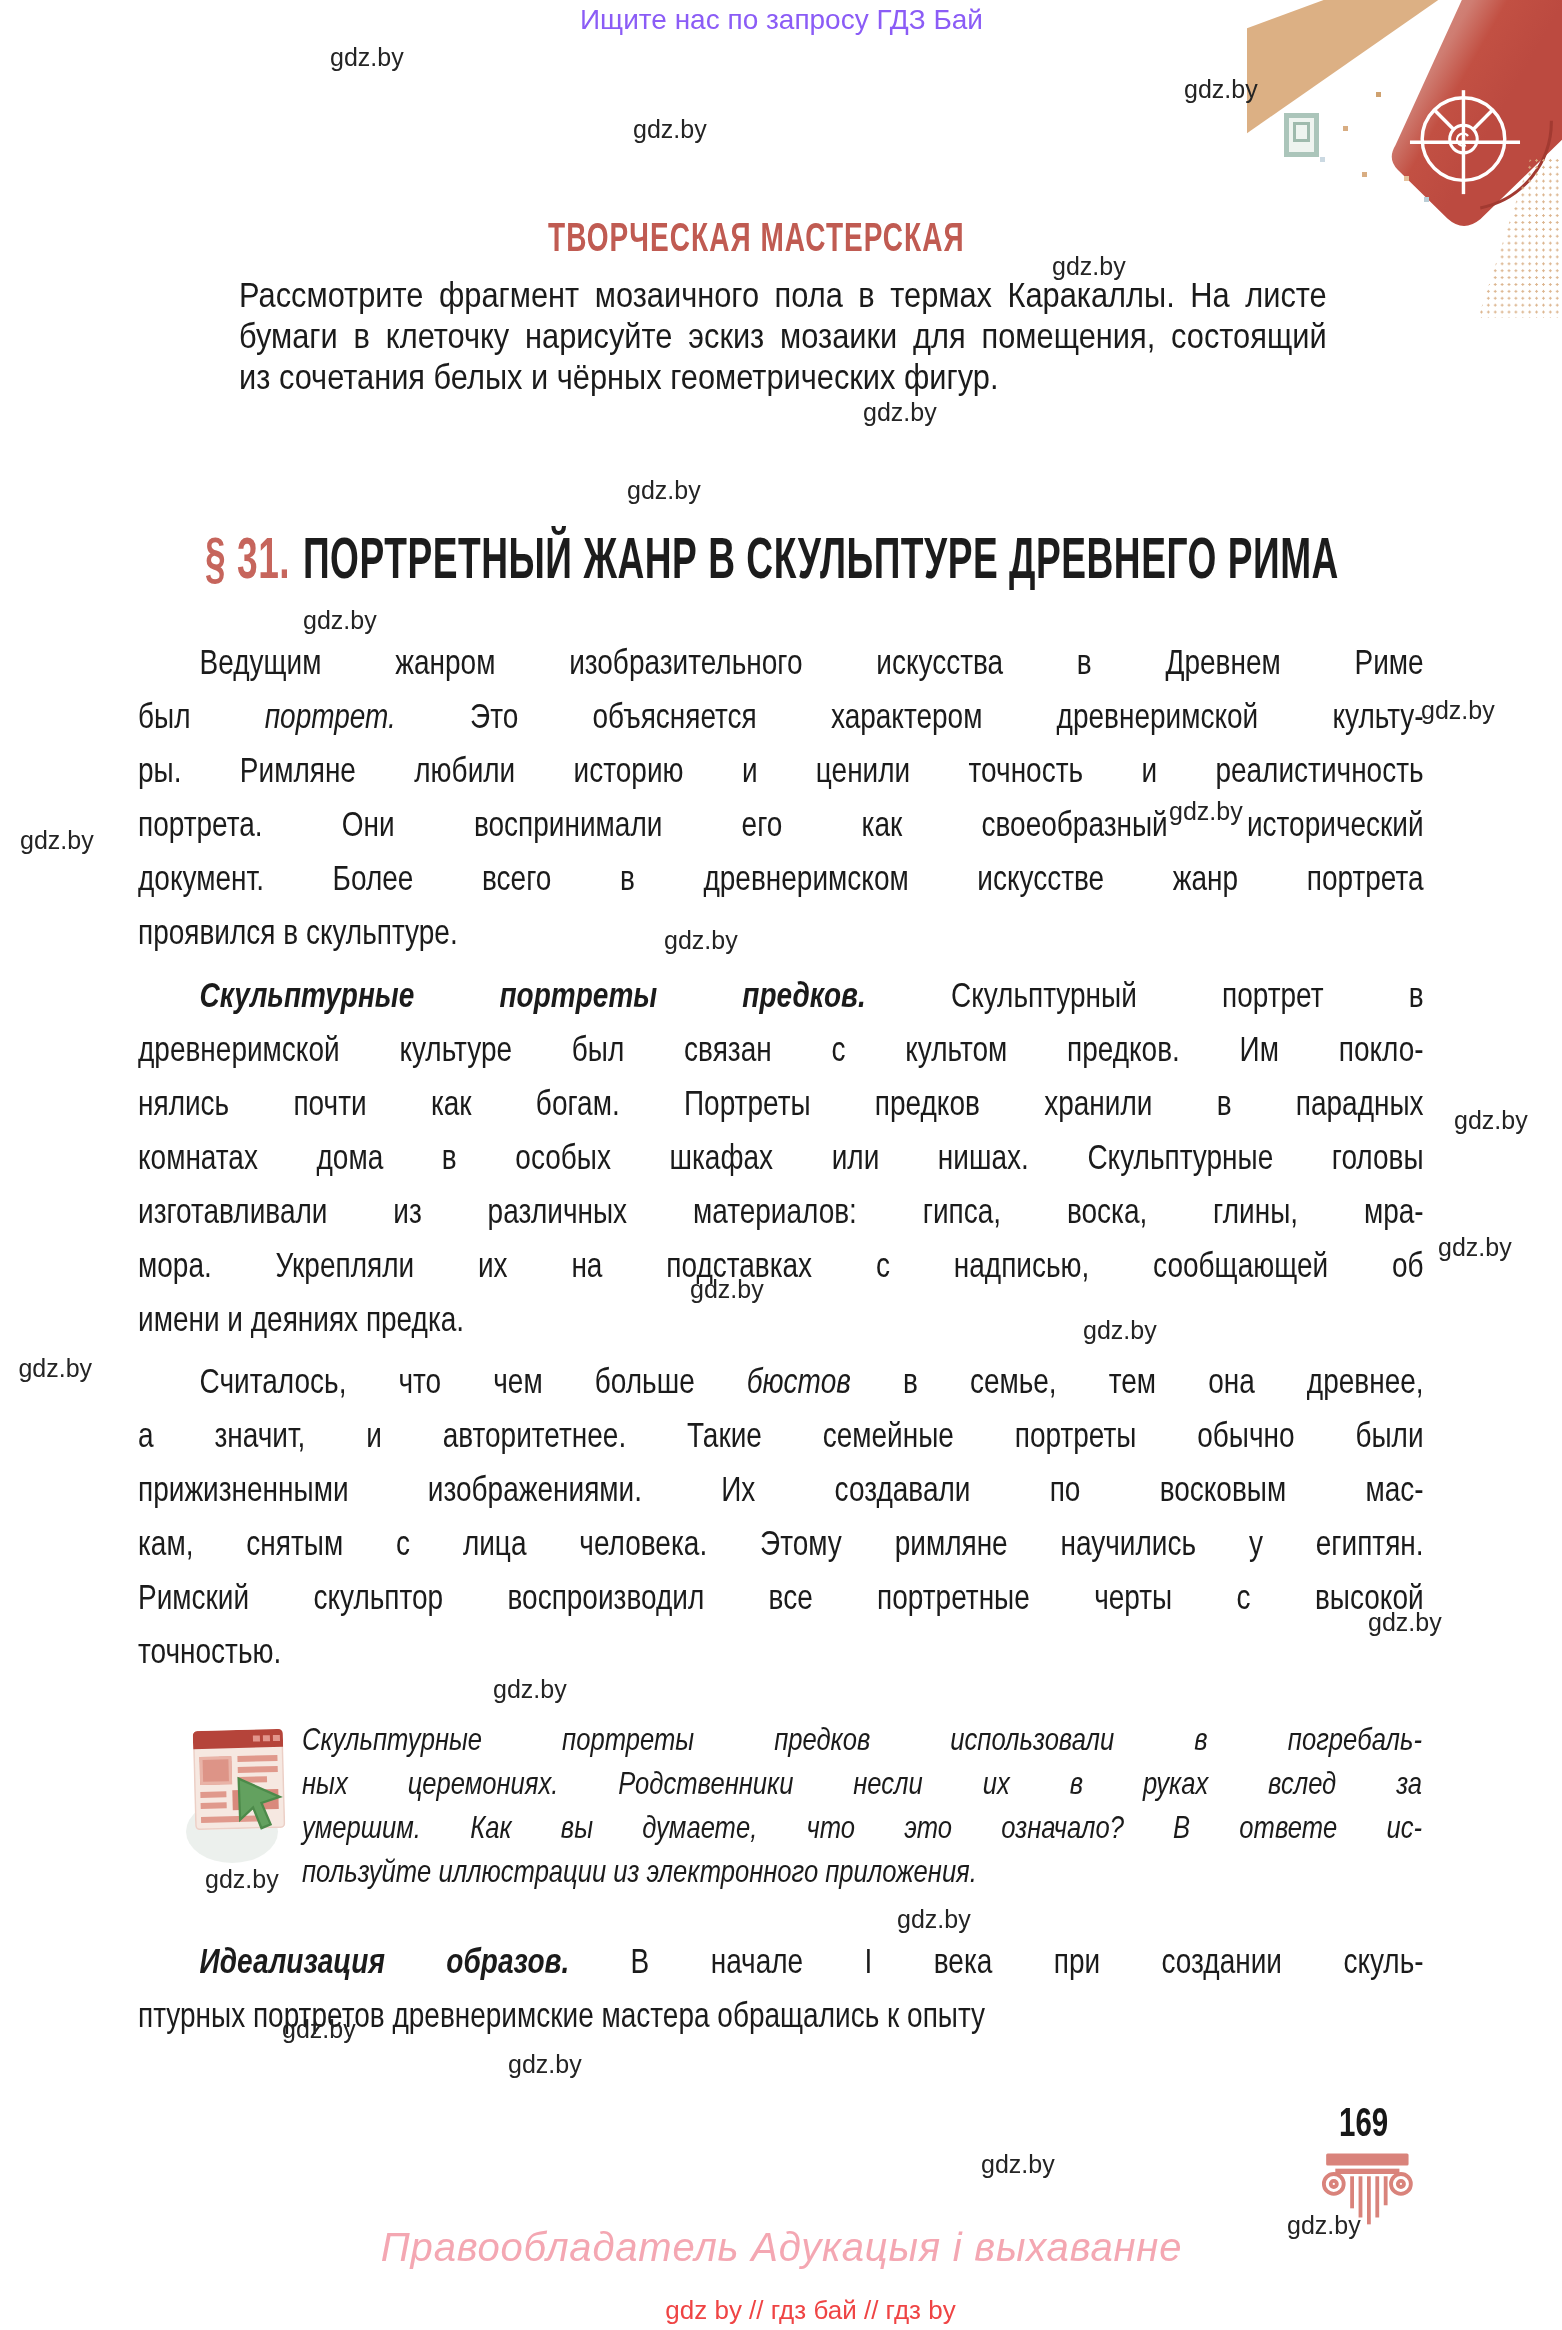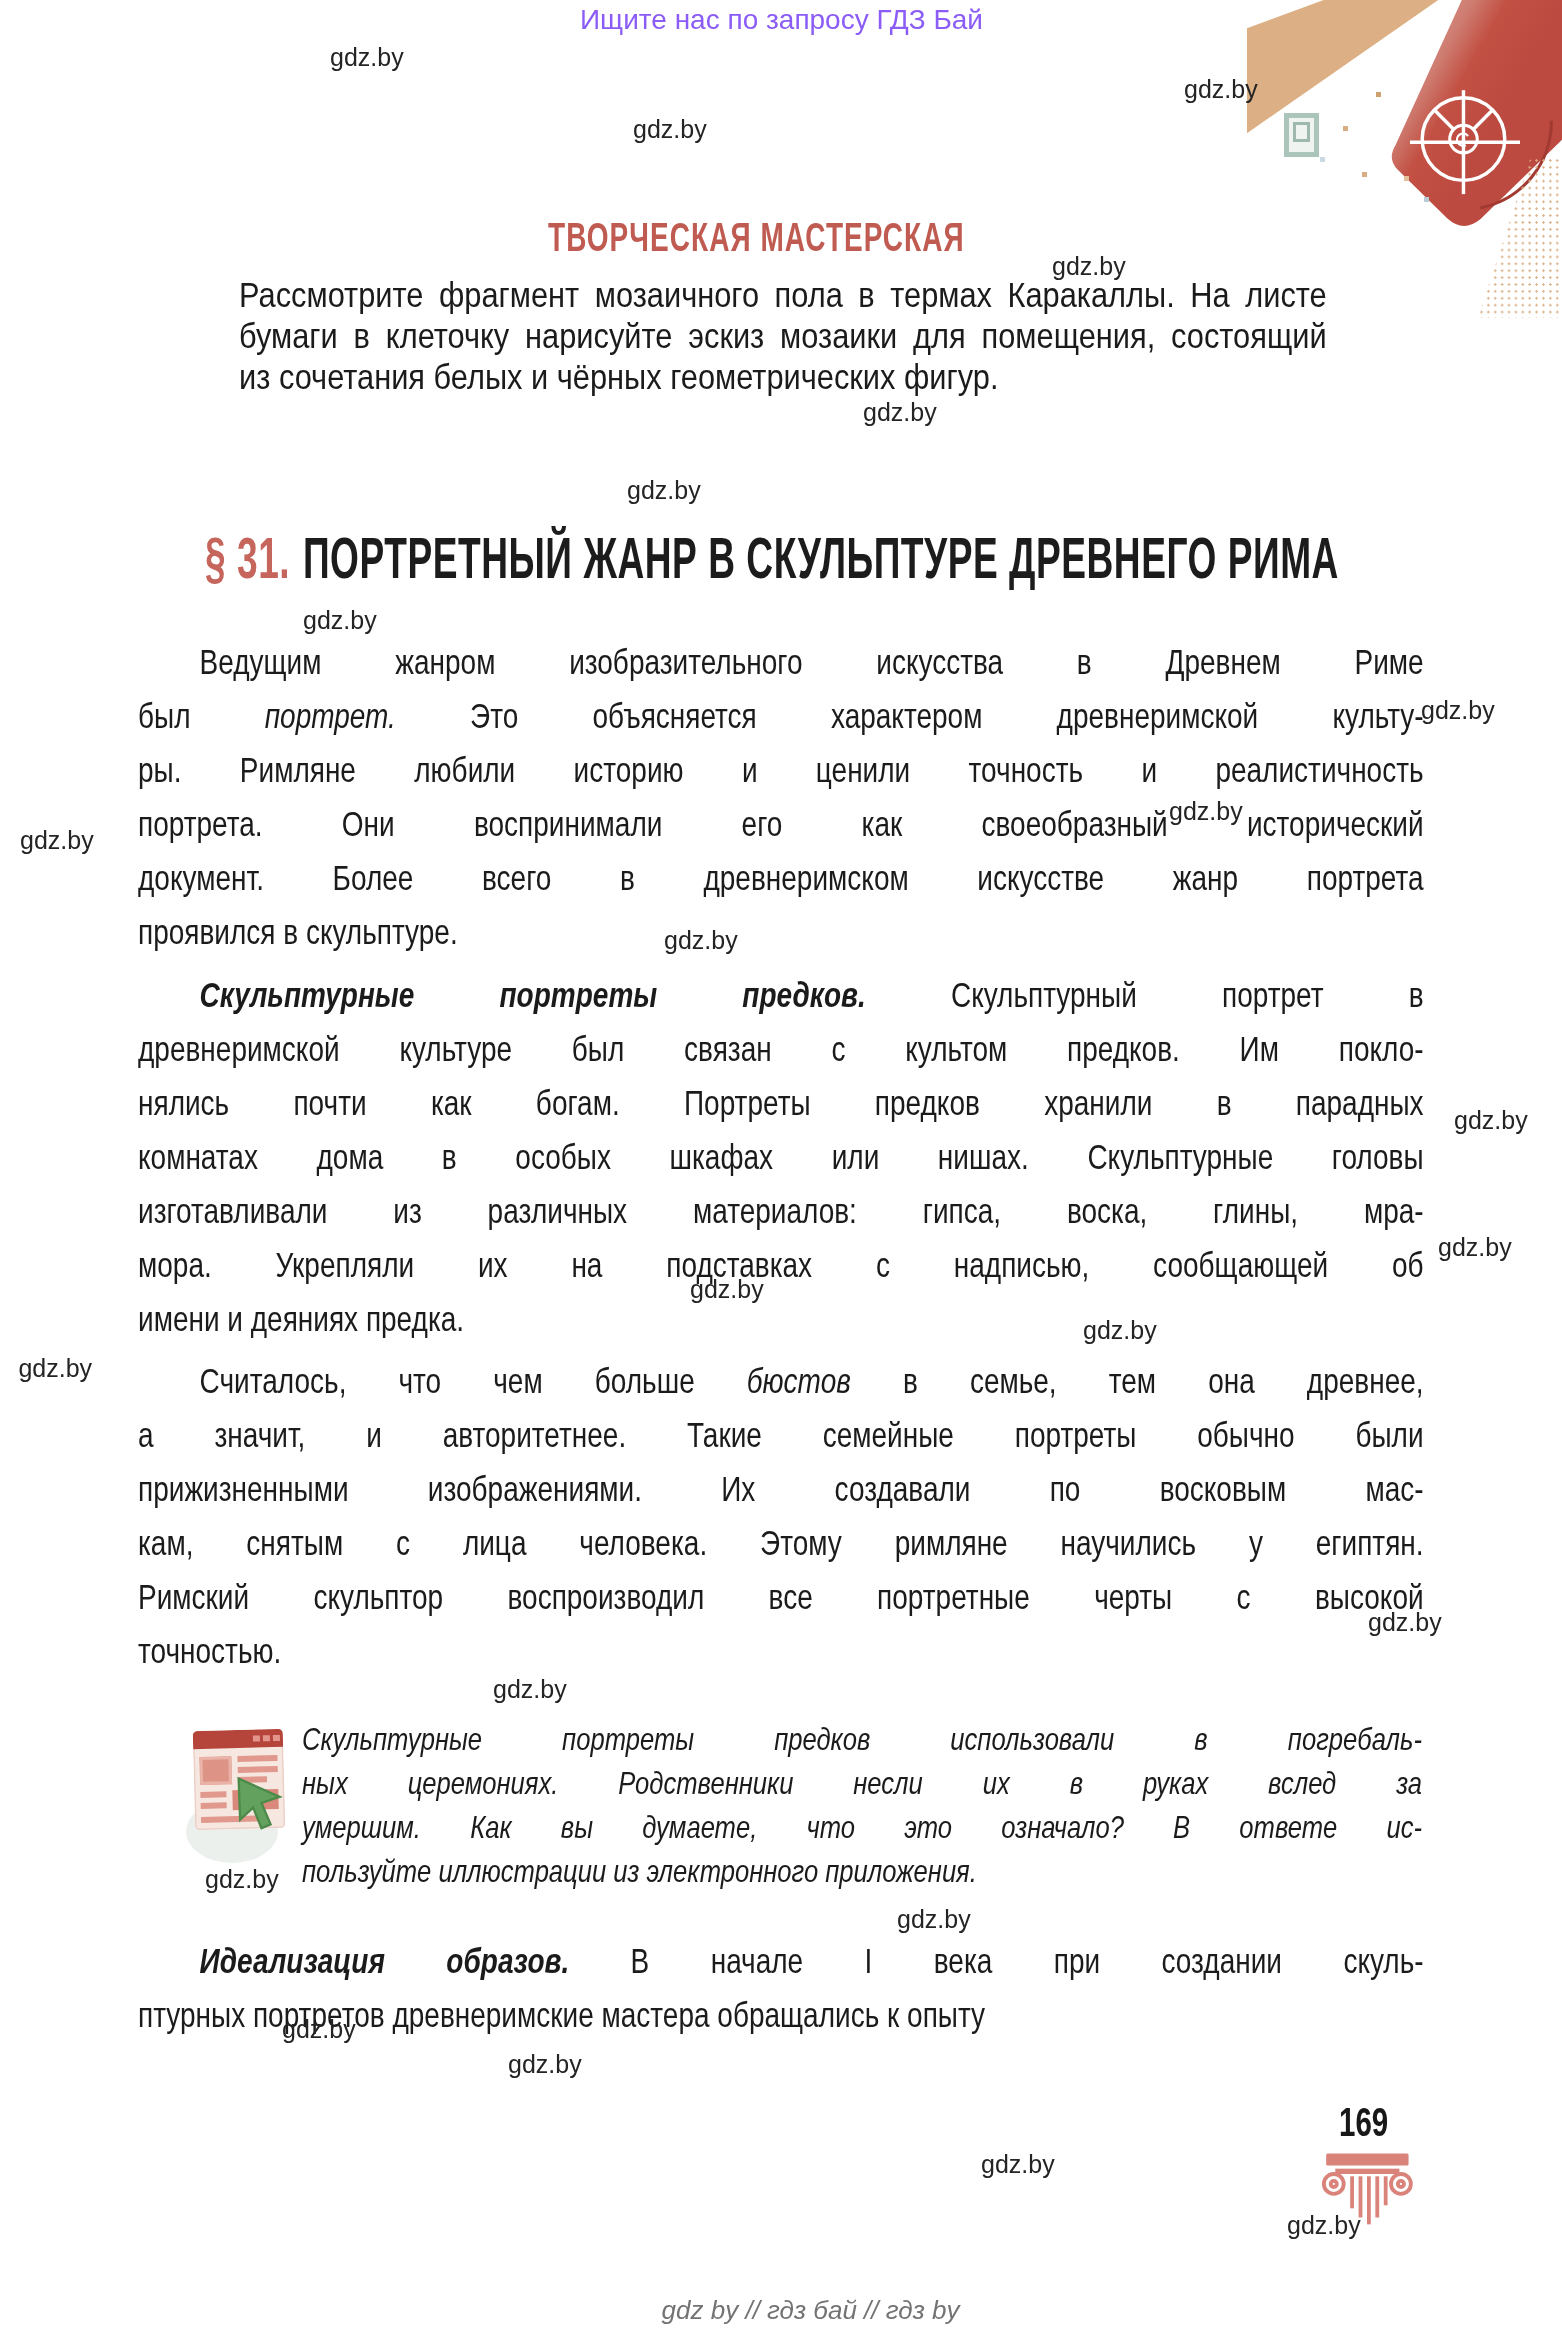--- a/index.html
+++ b/index.html
@@ -56,21 +56,21 @@
   #es-icon .r1{left:60px;} #es-icon .r2{left:70px;} #es-icon .r3{left:80px;}
   .esrow{position:absolute;background:#e0998c;}
   
   .pagenum{position:absolute;left:1339px;top:2102px;font-size:41px;font-weight:bold;
            line-height:1;transform:scaleX(.72);transform-origin:0 0;color:#181818;}
   #colicon{position:absolute;left:1317px;top:2150px;}
   
   .footer{position:absolute;top:2225px;left:50%;transform:translateX(-50%);
           font-size:40px;font-style:italic;color:#f4a7b2;white-space:nowrap;letter-spacing:0.8px;}
   .links{position:absolute;top:2295px;left:50%;transform:translateX(calc(-50% + 29px));
-         font-size:26px;color:#737373;white-space:nowrap;font-style:italic;}
+         font-size:26px;color:#ef4444;white-space:nowrap;}
 </style>
 </head>
 <body>
 
 <div id="page">
 
   <div class="banner">Ищите нас по запросу ГДЗ Бай</div>
 
   <div id="deco">
     <svg width="316" height="321" viewBox="0 0 413 420">
@@ -194,20 +194,21 @@
       <circle cx="110" cy="44" r="13"></circle>
       <circle cx="110" cy="44" r="4"></circle>
       <line x1="46" y1="34" x2="46" y2="76"></line>
       <line x1="57" y1="34" x2="57" y2="88"></line>
       <line x1="68" y1="34" x2="68" y2="97"></line>
       <line x1="79" y1="34" x2="79" y2="88"></line>
       <line x1="90" y1="34" x2="90" y2="72"></line>
     </g>
   </svg>
 
+  <div class="footer">Правообладатель Адукацыя і выхаванне</div>
   <div class="links">gdz by  //  гдз бай  //  гдз by</div>
 
 <span class="wm" style="left: 330px; top: 43px;">gdz.by</span>
     <span class="wm" style="left: 1184px; top: 75px;">gdz.by</span>
     <span class="wm" style="left: 633px; top: 115px;">gdz.by</span>
     <span class="wm" style="left: 1052px; top: 252px;">gdz.by</span>
     <span class="wm" style="left: 863px; top: 398px;">gdz.by</span>
     <span class="wm" style="left: 627px; top: 476px;">gdz.by</span>
     <span class="wm" style="left: 303px; top: 606px;">gdz.by</span>
     <span class="wm" style="left: 1421px; top: 696px;">gdz.by</span>

